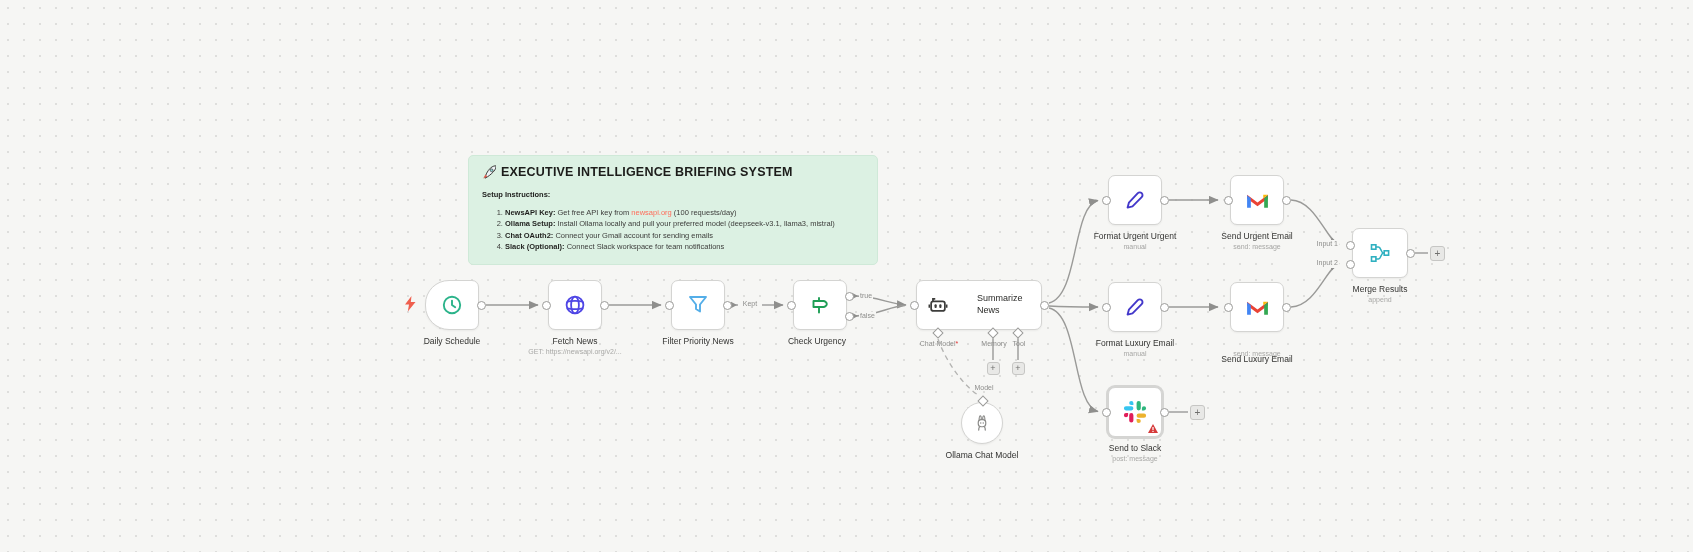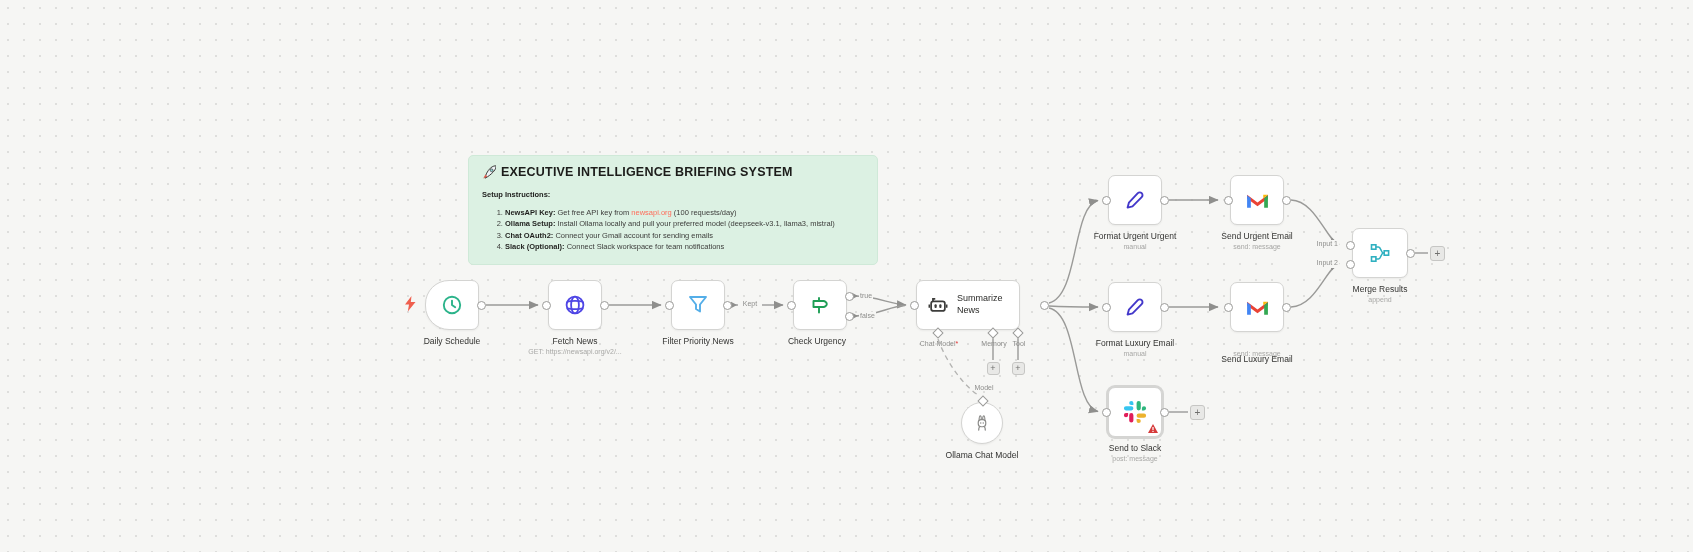--- a/index.html
+++ b/index.html
@@ -20,21 +20,21 @@
   .sticky ol{margin:8px;padding-left:15px;}
   .sticky li{font-size:7.5px;color:#3d3d3b;line-height:1.5;}
   .sticky li b{color:#1f1f1d;}
   .sticky a{color:#ff6d5a;text-decoration:none;cursor:pointer;}
 
   
   .node{position:absolute;width:54px;height:50px;background:#fff;border:1px solid #d4d4d2;
     border-radius:7px;box-sizing:border-box;display:flex;align-items:center;justify-content:center;
     box-shadow:0 1px 2px rgba(0,0,0,.05);}
   .node.trigger{border-radius:24px 7px 7px 24px;}
-  .node.wide{width:104px;justify-content:flex-start;}
+  .node.wide{width:126px;justify-content:space-between;}
   .node.circle{width:42px;height:42px;border-radius:50%;}
   .node.ring{box-shadow:0 0 0 2px #d5d5d3,0 1px 2px rgba(0,0,0,.06);}
   .agent-text{font-size:9px;font-weight:500;color:#2b2b29;line-height:1.3;margin-left:8px;width:64px;}
   .agent-icon{margin-left:10px;flex:none;}
 
   .nlabel{position:absolute;width:170px;text-align:center;font-size:8.5px;color:#333331;}
   .nsub{position:absolute;width:170px;text-align:center;font-size:7px;color:#a8a8a6;}
 
   .port{position:absolute;width:9px;height:9px;border-radius:50%;background:#fff;
     border:1px solid #9b9b99;box-sizing:border-box;}

